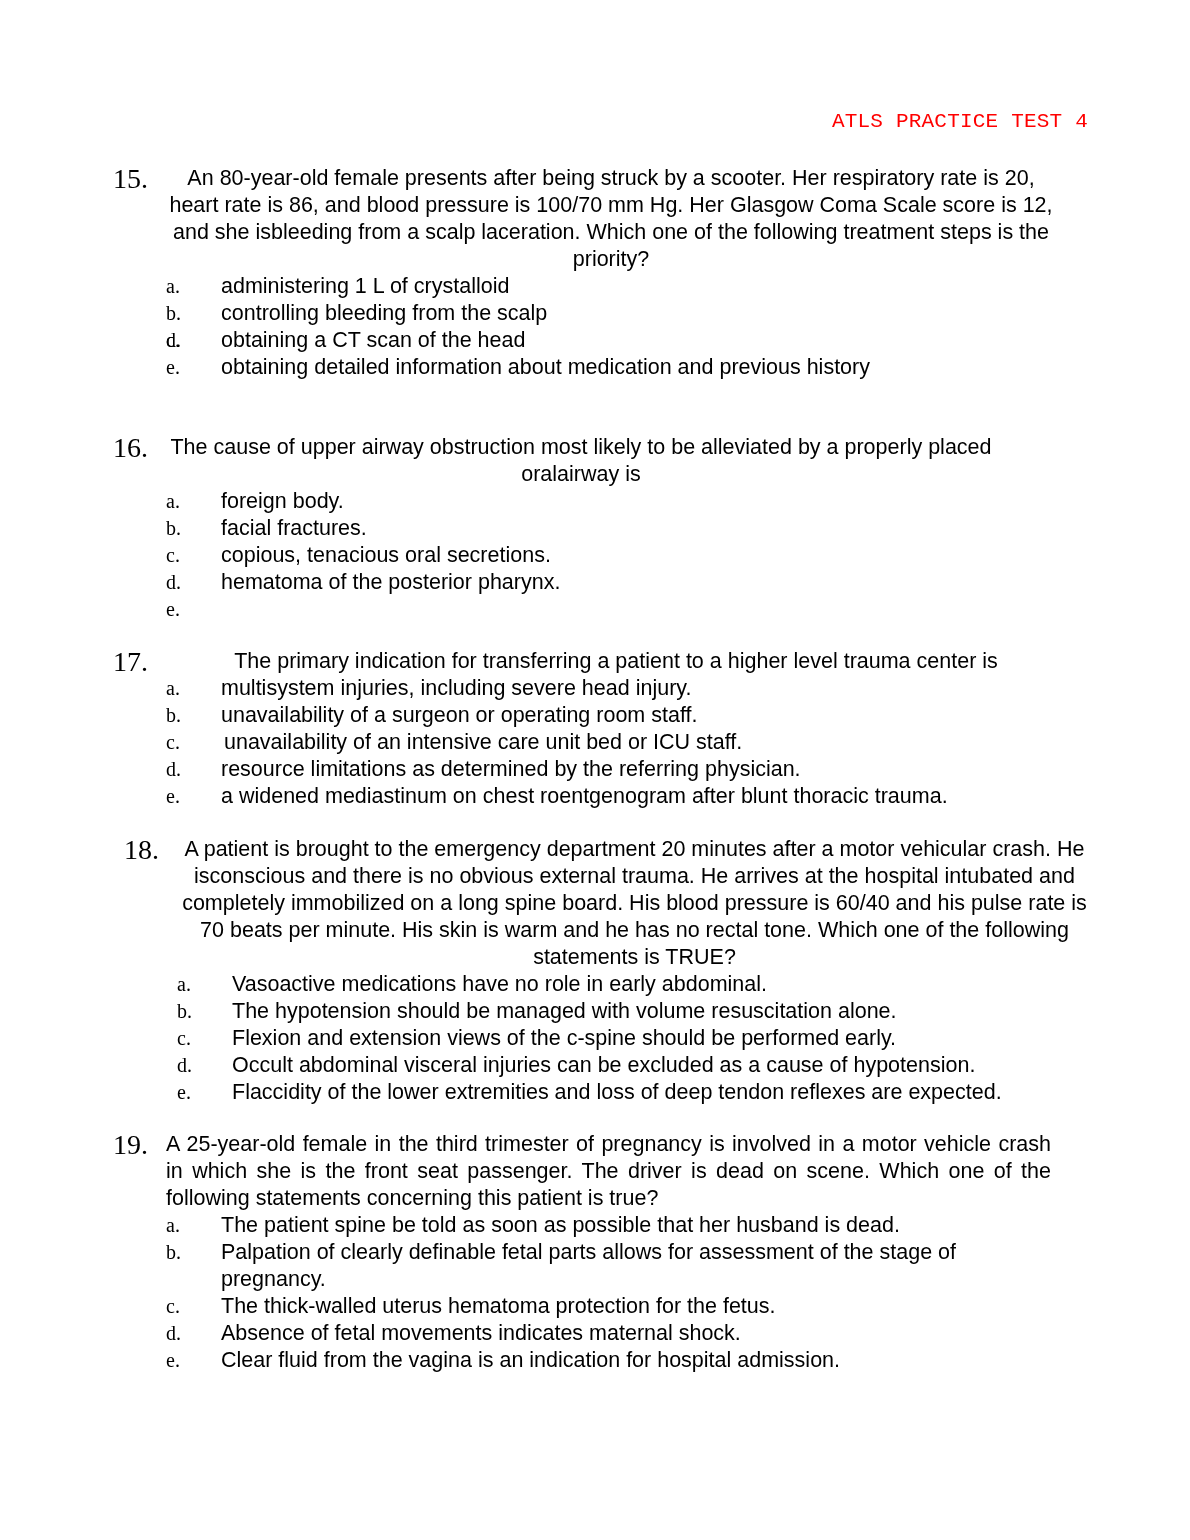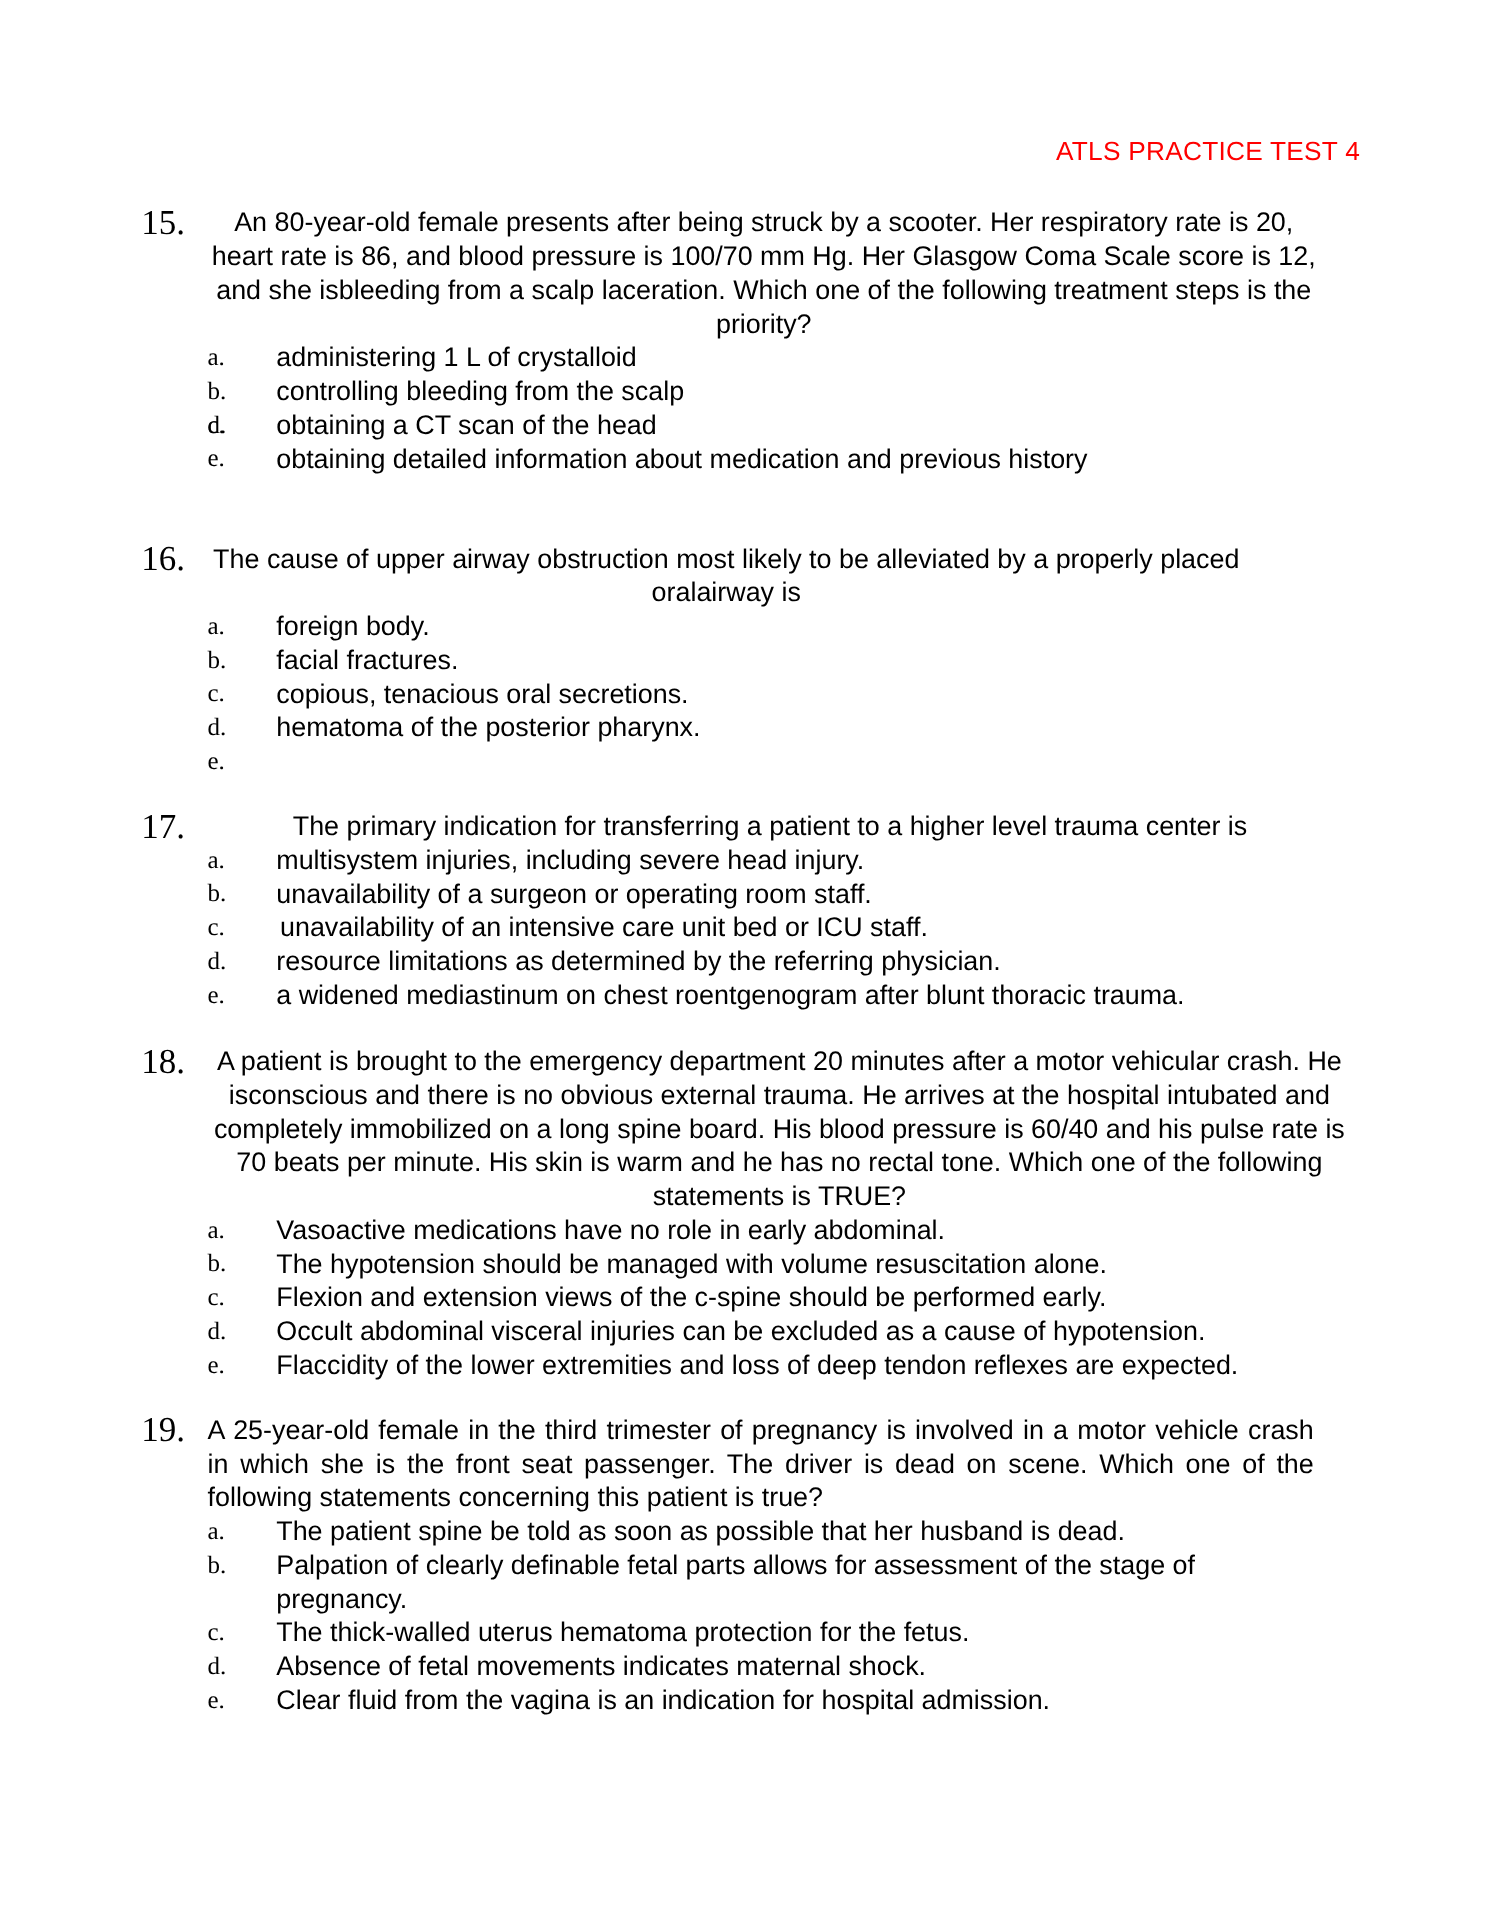--- a/index.html
+++ b/index.html
@@ -11,21 +11,21 @@
       width: 1190px;
       height: 1540px;
       position: relative;
       overflow: hidden;
       color: #000000;
     }
     .header {
       position: absolute;
       top: 110px;
       right: 102px;
-      font-family: Liberation Sans, sans-serif;
+      font-family: Liberation Mono, monospace;
       font-size: 21px;
       color: #ff0000;
       letter-spacing: 0.2px;
     }
     .question {
       position: absolute;
       left: 113px;
       width: 980px;
     }
     .q-row {
@@ -112,21 +112,21 @@
   </div>
   <ul class="options">
     <li class="opt"><span class="opt-letter">a.</span><span class="opt-text">multisystem injuries, including severe head injury.</span></li>
     <li class="opt"><span class="opt-letter">b.</span><span class="opt-text">unavailability of a surgeon or operating room staff.</span></li>
     <li class="opt"><span class="opt-letter">c.</span><span class="opt-text shift">unavailability of an intensive care unit bed or ICU staff.</span></li>
     <li class="opt"><span class="opt-letter">d.</span><span class="opt-text">resource limitations as determined by the referring physician.</span></li>
     <li class="opt"><span class="opt-letter">e.</span><span class="opt-text">a widened mediastinum on chest roentgenogram after blunt thoracic trauma.</span></li>
   </ul>
 </div>
 
-<div class="question" style="top:836px;">
+<div class="question" style="top:836px;margin-left:11px;">
   <div class="q-row">
     <span class="q-num">18.</span>
     <span class="q-text" style="width:915px;">A patient is brought to the emergency department 20 minutes after a motor vehicular crash. He isconscious and there is no obvious external trauma. He arrives at the hospital intubated and completely immobilized on a long spine board. His blood pressure is 60/40 and his pulse rate is 70 beats per minute. His skin is warm and he has no rectal tone. Which one of the following statements is TRUE?</span>
   </div>
   <ul class="options">
     <li class="opt"><span class="opt-letter">a.</span><span class="opt-text">Vasoactive medications have no role in early abdominal.</span></li>
     <li class="opt"><span class="opt-letter">b.</span><span class="opt-text">The hypotension should be managed with volume resuscitation alone.</span></li>
     <li class="opt"><span class="opt-letter">c.</span><span class="opt-text">Flexion and extension views of the c-spine should be performed early.</span></li>
     <li class="opt"><span class="opt-letter">d.</span><span class="opt-text">Occult abdominal visceral injuries can be excluded as a cause of hypotension.</span></li>
     <li class="opt"><span class="opt-letter">e.</span><span class="opt-text">Flaccidity of the lower extremities and loss of deep tendon reflexes are expected.</span></li>

